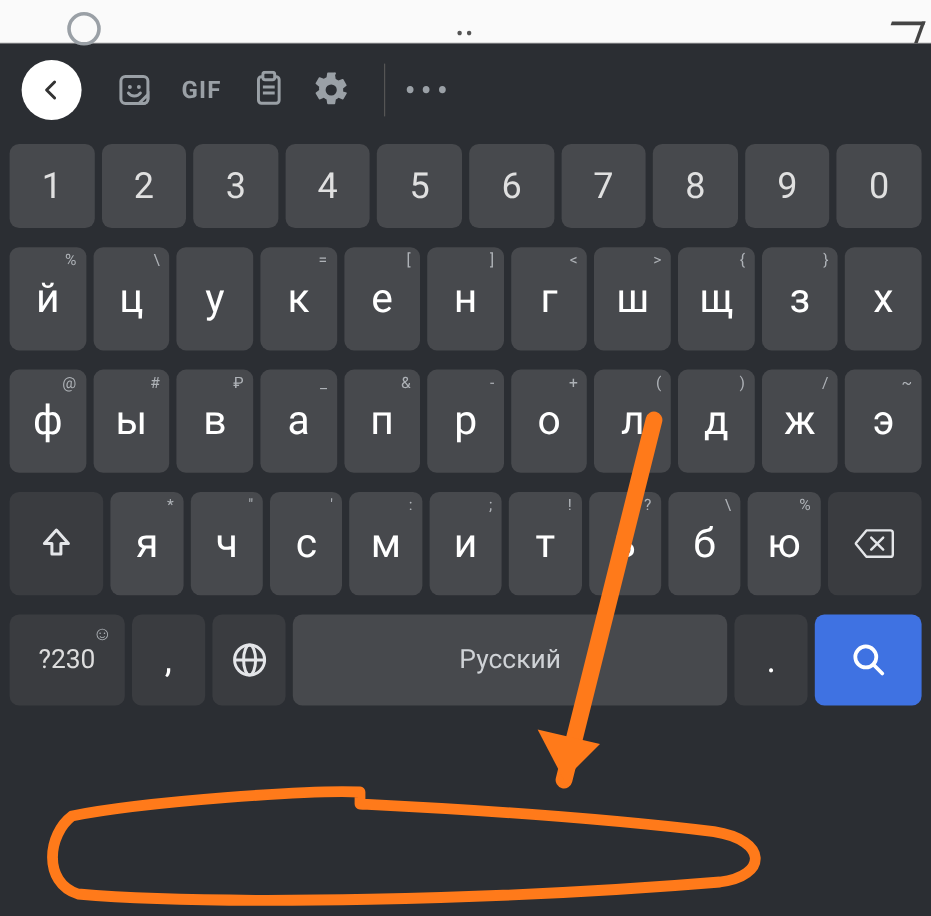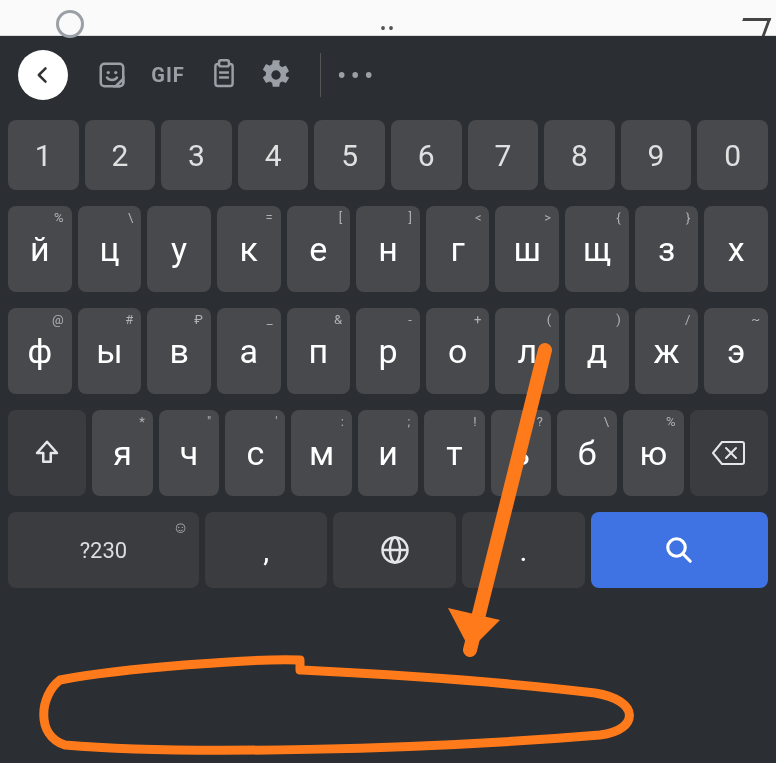--- a/index.html
+++ b/index.html
@@ -223,20 +223,23 @@
     <div class="key comma">
         <span>,</span>
       </div>
     <div class="key globe">
       <svg width="30" height="30" viewBox="0 0 24 24">
           <circle cx="12" cy="12" r="10" fill="none" stroke="#e4e6e9" stroke-width="2"></circle>
           <ellipse cx="12" cy="12" rx="4" ry="10" fill="none" stroke="#e4e6e9" stroke-width="2"></ellipse>
           <line x1="2" y1="12" x2="22" y2="12" stroke="#e4e6e9" stroke-width="2"></line>
         </svg>
     </div>
+    <div class="key space">
+        <span>Русский</span>
+      </div>
     <div class="key dot">
         <span>.</span>
       </div>
     <div class="key search">
       <svg width="30" height="30" viewBox="0 0 24 24">
           <circle cx="10" cy="10" r="7" fill="none" stroke="#fff" stroke-width="2.5"></circle>
           <line x1="15" y1="15" x2="21" y2="21" stroke="#fff" stroke-width="2.5" stroke-linecap="round"></line>
         </svg>
     </div>
   </div>

